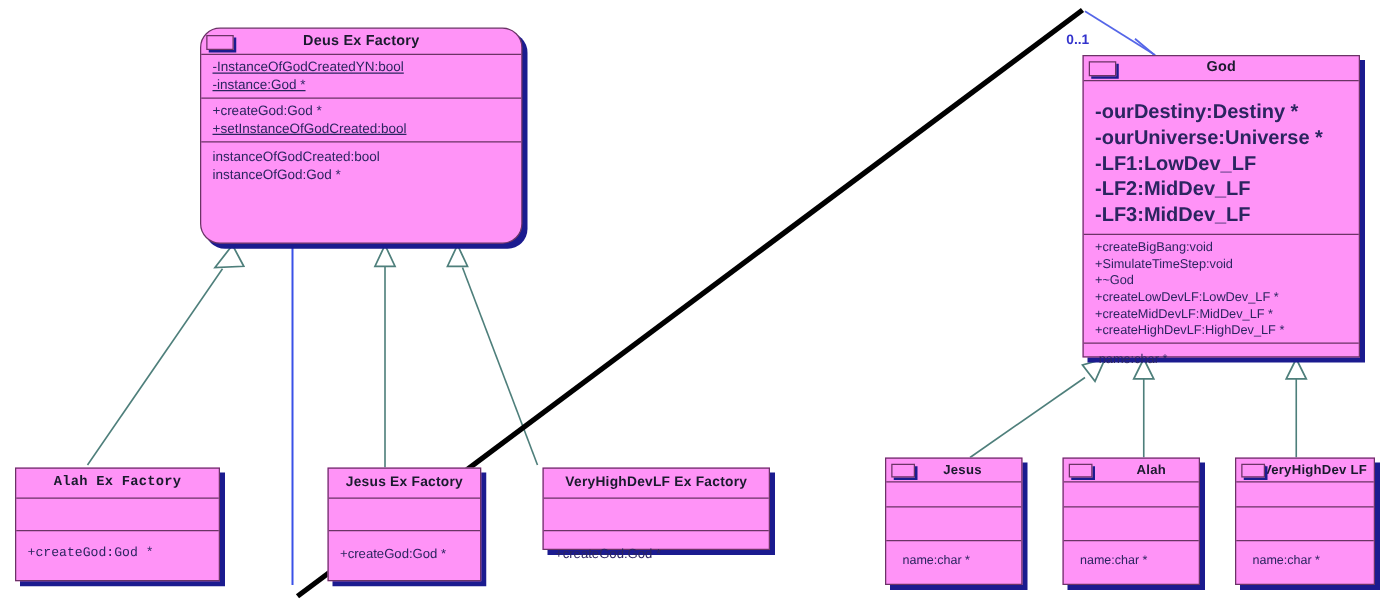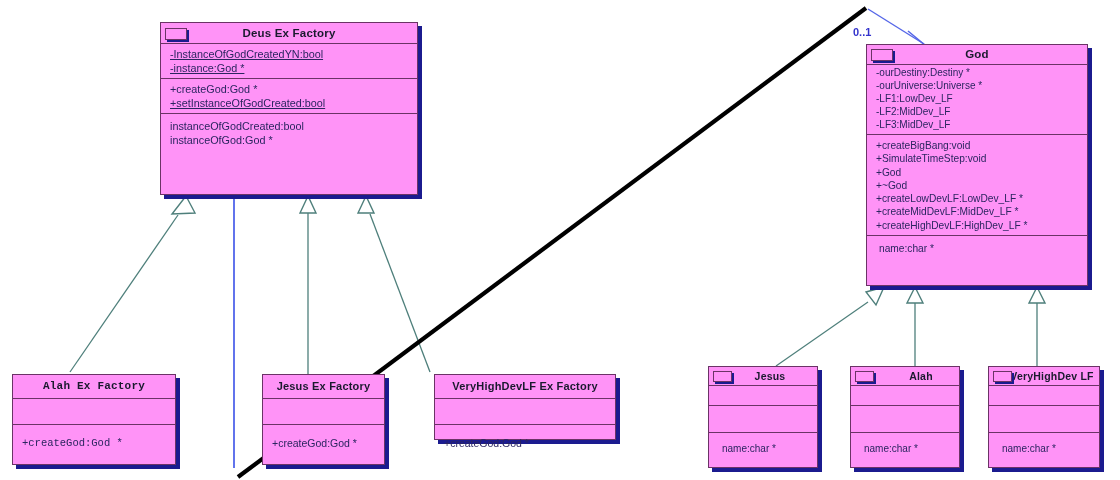--- a/index.html
+++ b/index.html
@@ -121,51 +121,50 @@
       <polyline points="908,31 926,46 910,48" fill="none" stroke="#5566E8" stroke-width="1.5"></polyline>
     </g>
 
     <g>
       <line x1="866" y1="8" x2="238" y2="477" stroke="#000000" stroke-width="4.2"></line>
     </g>
   </svg>
 
   <div class="mult-label" style="left:853px; top:26px;">0..1</div>
 
-  <div class="uml-class" style="left:160px; top:22px; width:258px; height:173px;">
+  <div class="uml-class" style="left:160px; top:22px; width:258px; height:173px;border-radius:16px;">
     <div class="class-tab" style="top:5px;"></div>
     <div class="uml-title" style="height:20px; line-height:20px; font-size:11.5px;">Deus Ex Factory</div>
     <div class="uml-compartment" style="font-size:10.8px;">
       <div class="uml-row static">-InstanceOfGodCreatedYN:bool</div>
       <div class="uml-row static">-instance:God *</div>
     </div>
     <div class="uml-compartment" style="font-size:10.8px;">
       <div class="uml-row">+createGod:God *</div>
       <div class="uml-row static">+setInstanceOfGodCreated:bool</div>
     </div>
     <div class="uml-compartment" style="font-size:10.8px; padding-top:5px;">
       <div class="uml-row">instanceOfGodCreated:bool</div>
       <div class="uml-row">instanceOfGod:God *</div>
     </div>
   </div>
 
   <div class="uml-class" style="left:866px; top:44px; width:222px; height:242px;">
     <div class="class-tab" style="top:4px;"></div>
     <div class="uml-title" style="height:19px; line-height:19px; font-size:11.5px;">God</div>
-    <div class="uml-compartment" style="font-size:10px; padding-top:1px;">
+    <div class="uml-compartment" style="font-size:16px; padding-top:15px;font-weight:bold;">
       <div class="uml-row">-ourDestiny:Destiny *</div>
       <div class="uml-row">-ourUniverse:Universe *</div>
       <div class="uml-row">-LF1:LowDev_LF</div>
       <div class="uml-row">-LF2:MidDev_LF</div>
       <div class="uml-row">-LF3:MidDev_LF</div>
     </div>
     <div class="uml-compartment" style="font-size:10.2px; padding-top:4px;">
       <div class="uml-row">+createBigBang:void</div>
       <div class="uml-row">+SimulateTimeStep:void</div>
-      <div class="uml-row">+God</div>
       <div class="uml-row">+~God</div>
       <div class="uml-row">+createLowDevLF:LowDev_LF *</div>
       <div class="uml-row">+createMidDevLF:MidDev_LF *</div>
       <div class="uml-row">+createHighDevLF:HighDev_LF *</div>
     </div>
     <div class="uml-compartment" style="font-size:10.2px; padding-top:6px; padding-left:12px;">
       <div class="uml-row">name:char *</div>
     </div>
   </div>
 

